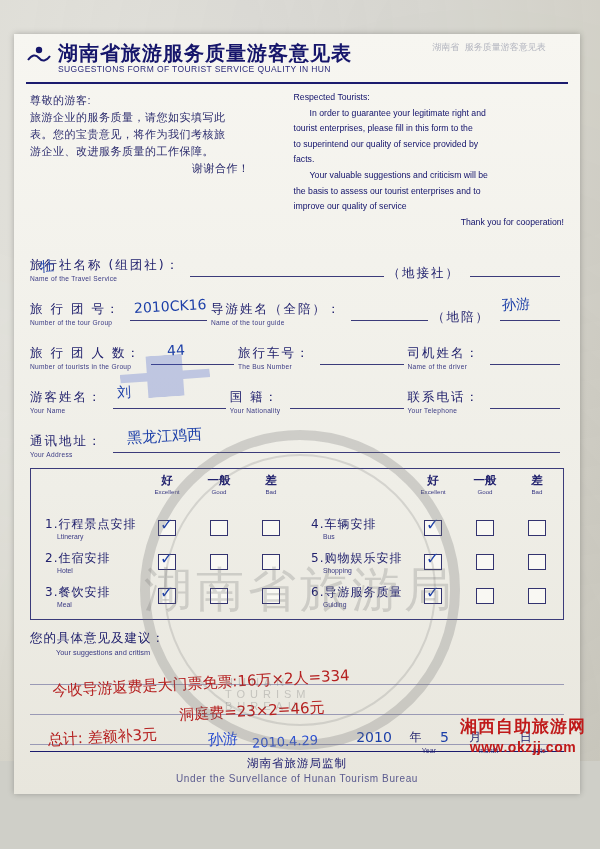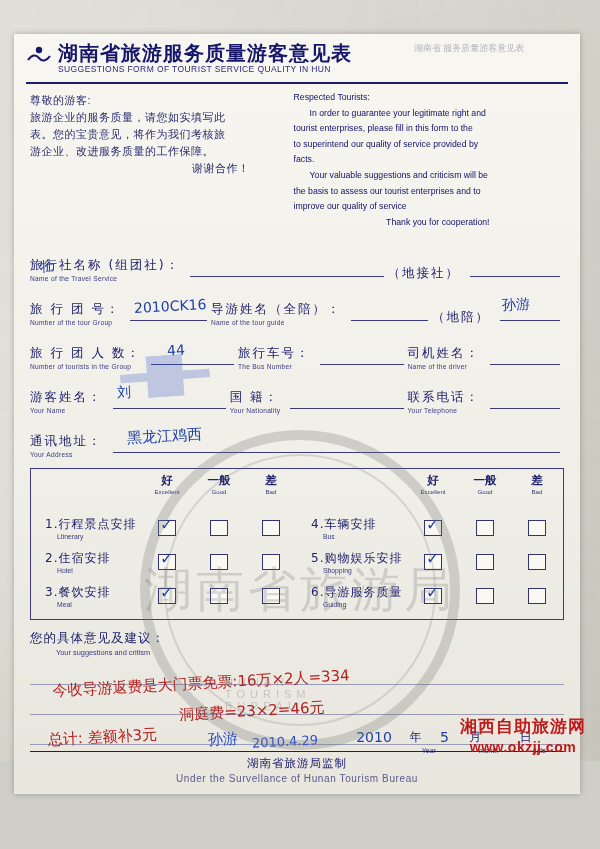--- a/index.html
+++ b/index.html
@@ -35,37 +35,37 @@
     position:absolute;left:32px;top:-2px;
     font-family:"DejaVu Sans", sans-serif;
     font-size:20px;font-weight:bold;color:#16166b;letter-spacing:1px;
   }
   .title-en{
     position:absolute;left:32px;top:22px;
     font-size:8.5px;color:#2a2a7a;letter-spacing:.4px;
   }
   .hdr-stamp{
     position:absolute;right:4px;top:0px;width:150px;height:34px;
-    color:#7a7f96;font-size:9px;opacity:.55;text-align:left;line-height:12px;
-    font-family:Liberation Serif, serif;
+    color:#7a7f96;font-size:9px;opacity:.55;text-align:center;line-height:12px;
+    font-family:Liberation Mono, monospace;
   }
   
   .intro{display:flex;margin:8px 16px 0 16px;min-height:92px;}
   .intro-cn{
     width:48%;font-family:Liberation Sans, sans-serif;font-size:11px;
     color:#2b2b6d;line-height:17px;letter-spacing:.5px;
   }
   .intro-cn .ind{display:block;}
   .intro-cn .sign{display:block;text-align:right;padding-right:30px;}
   .intro-en{
     width:52%;font-size:8.7px;color:#11116a;line-height:11.6px;padding-left:14px;
   }
   .intro-en p{margin:0 0 4px 0;}
   .intro-en .ind{padding-left:16px;}
-  .intro-en .ctr{text-align:center;padding-left:18px;}
+  .intro-en .ctr{text-align:right;padding-left:18px;}
   
   .fields{margin:6px 16px 0 16px;}
   .row{display:flex;align-items:flex-end;height:44px;position:relative;}
   .fl{position:relative;margin-right:6px;}
   .fl .cn{font-family:"DejaVu Sans", sans-serif;font-size:12.5px;color:#21216d;letter-spacing:2px;white-space:nowrap;}
   .fl .en{font-size:6.6px;color:#3a3a84;letter-spacing:.3px;white-space:nowrap;margin-top:1px;}
   .line{flex:1;border-bottom:1px solid #3b3b7a;height:1px;margin:0 4px 5px 4px;}
   .line.short{flex:0 0 90px;}
   .hand{
     font-family:"DejaVu Sans", sans-serif;

